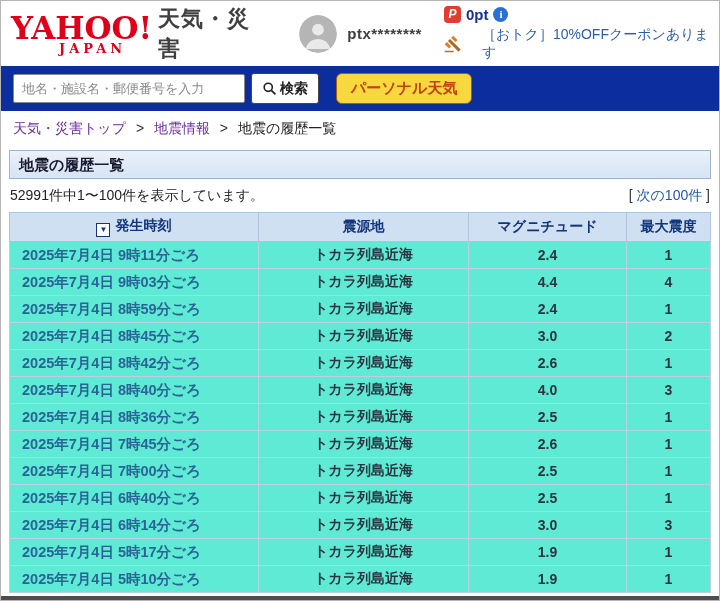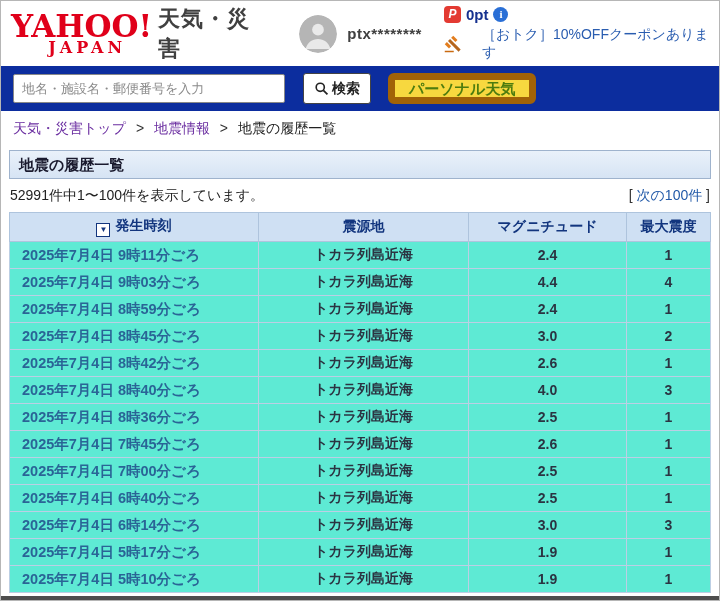--- a/index.html
+++ b/index.html
@@ -12,21 +12,21 @@
 
   
   .topbar { height:65px; display:flex; align-items:center; padding:0 10px; background:#fff; }
   .logo { display:flex; flex-direction:column; cursor:pointer; text-decoration:none; line-height:1; }
   .logo-main {
     font-family:"DejaVu Serif","Liberation Serif",serif; font-weight:bold;
     font-size:31px; color:#e0001a; letter-spacing:0px;
   }
   .logo-sub {
     font-family:"DejaVu Serif","Liberation Serif",serif; font-weight:bold;
-    font-size:16px; color:#e0001a; letter-spacing:4px; margin-top:-2px;
+    font-size:13px; color:#e0001a; letter-spacing:4px; margin-top:-2px;
     align-self:flex-end; padding-right:26px;
   }
   .service-title { font-size:22px; font-weight:bold; color:#404040; margin-left:6px; letter-spacing:1px; }
   .user { display:flex; align-items:center; margin-left:32px; cursor:pointer; }
   .avatar { width:38px; height:38px; border-radius:50%; overflow:hidden; display:block; }
   .username { font-size:15px; font-weight:bold; color:#404040; margin-left:10px; letter-spacing:0.5px; }
   .right-info { margin-left:22px; display:flex; flex-direction:column; gap:3px; }
   .pt-line { display:flex; align-items:center; gap:5px; }
   .pp-icon {
     width:17px; height:17px; background:#e33a32; border-radius:4px; color:#fff;
@@ -38,34 +38,34 @@
     width:15px; height:15px; border-radius:50%; background:#2a6fd6; color:#fff;
     font-size:11px; font-weight:bold; text-align:center; line-height:15px;
     font-family:"Liberation Serif",serif; cursor:pointer; display:inline-block;
   }
   .coupon-line { display:flex; align-items:center; gap:20px; cursor:pointer; }
   .coupon-text { font-size:14px; color:#2a5db0; }
 
   
   .searchbar { height:45px; background:#0c2d9e; display:flex; align-items:center; padding:0 12px; }
   .search-input {
-    width:272px; height:29px; border:1px solid #888; border-radius:2px; padding:0 8px;
+    width:232px; height:29px; border:1px solid #888; border-radius:2px; padding:0 8px;
     font-size:13px; color:#333; outline:none; background:#fff;
     font-family:"Liberation Sans","DejaVu Sans",sans-serif;
   }
   .search-input::placeholder { color:#8a8a8a; }
   .search-btn {
-    margin-left:18px; height:31px; padding:0 10px; background:#fff; border:1px solid #444;
+    margin-left:6px; height:31px; padding:0 10px; background:#fff; border:1px solid #444;
     border-radius:3px; font-size:14px; font-weight:bold; color:#222; cursor:pointer;
     display:flex; align-items:center; gap:3px;
     font-family:"Liberation Sans","DejaVu Sans",sans-serif;
   }
   .personal-btn {
-    margin-left:17px; height:31px; padding:0 14px; background:#f7d83f; border:7px solid #a16207;
-    border-radius:6px; font-size:15px; font-weight:bold; color:#4d7c0f; cursor:pointer;
+    margin-left:17px; height:31px; padding:0 14px; background:#f7d83f; border:1px solid #a16207;
+    border-radius:6px; font-size:15px; font-weight:bold; color:#c2410c; cursor:pointer;
     font-family:"Liberation Sans","DejaVu Sans",sans-serif;
   }
 
   
   .breadcrumb { padding:9px 12px 6px; font-size:14px; color:#333; }
   .breadcrumb a { color:#6a2da0; text-decoration:none; cursor:pointer; }
   .breadcrumb .sep { margin:0 6px; color:#333; }
   .breadcrumb .current { color:#222; }
 
   

